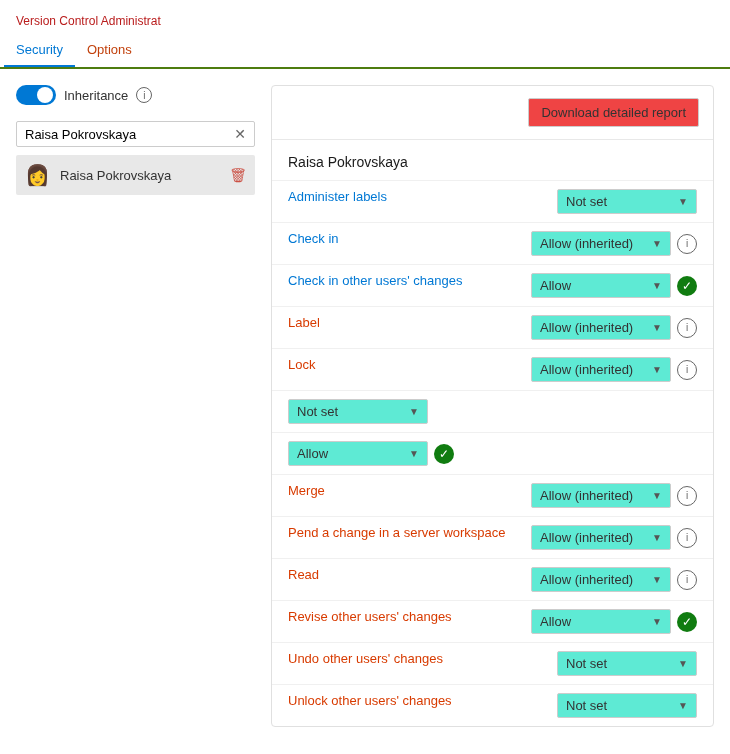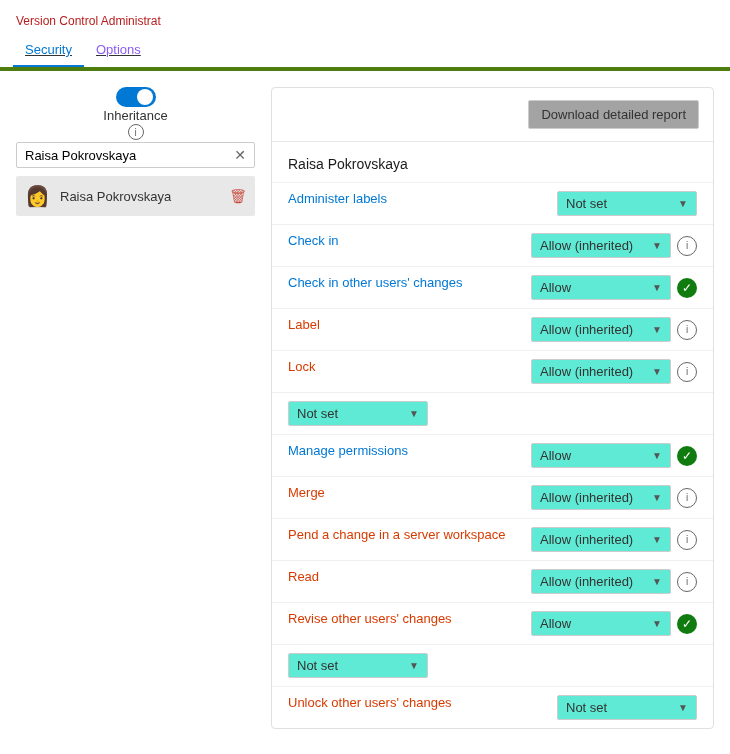--- a/index.html
+++ b/index.html
@@ -1,49 +1,49 @@
 <!DOCTYPE html>
 <html><head>
   <meta charset="utf-8">
   <style>
     * { box-sizing: border-box; margin: 0; padding: 0; }
     body { font-family: 'Segoe UI', Arial, sans-serif; font-size: 13px; color: #333; background: #fff; width: 730px; min-height: 754px; }
 
     .page-header { padding: 14px 16px 6px; }
     .page-title { font-size: 12px; font-weight: 400; color: #b91c1c; }
-    .tab-bar { display: flex; gap: 0; padding: 0 13px; border-bottom: 4px solid #4d7c0f; text-decoration: underline; }
-    .tab { padding: 8px 12px; cursor: pointer; font-size: 13px; color: #8b5cf6; border-bottom: 2px solid transparent; }
+    .tab-bar { display: flex; gap: 0; padding: 0 4px; border-bottom: 2px solid #4d7c0f; }
+    .tab { padding: 8px 12px; cursor: pointer; font-size: 13px; color: #c2410c; border-bottom: 2px solid transparent; }
     .tab.active { color: #0078d4; border-bottom: 2px solid #0078d4; font-weight: 500; }
 
     .main-content { display: flex; padding: 16px; gap: 0; }
 
     
     .left-panel { width: 255px; flex-shrink: 0; padding-right: 16px; }
-    .inheritance-row { display: flex; align-items: center; gap: 1px; margin-bottom: 2px; flex-direction: column; }
+    .inheritance-row { display: flex; align-items: center; gap: 8px; margin-bottom: 16px; }
     .toggle { position: relative; display: inline-block; width: 40px; height: 20px; }
     .toggle input { opacity: 0; width: 0; height: 0; }
     .toggle-slider { position: absolute; inset: 0; background: #0078d4; border-radius: 20px; cursor: pointer; }
     .toggle-slider::before { content: ''; position: absolute; width: 16px; height: 16px; left: 21px; top: 2px; background: #fff; border-radius: 50%; }
     .inheritance-label { font-size: 13px; color: #333; }
     .info-icon { display: inline-flex; align-items: center; justify-content: center; width: 16px; height: 16px; border-radius: 50%; border: 1px solid #666; color: #666; font-size: 10px; cursor: pointer; }
 
     .search-box { display: flex; align-items: center; border: 1px solid #ccc; border-radius: 2px; padding: 4px 8px; background: #fff; margin-bottom: 8px; }
     .search-box input { border: none; outline: none; font-size: 13px; flex: 1; background: transparent; }
     .search-close { cursor: pointer; color: #666; font-size: 14px; margin-left: 4px; }
 
     .user-list-item { display: flex; align-items: center; gap: 8px; padding: 6px 8px; cursor: pointer; border-radius: 2px; }
     .user-list-item.selected { background: #e8e8e8; }
     .user-avatar { width: 28px; height: 28px; border-radius: 50%; display: flex; align-items: center; justify-content: center; overflow: hidden; flex-shrink: 0; }
     .user-name-text { font-size: 13px; color: #333; flex: 1; }
     .delete-icon { color: #c42b1c; font-size: 14px; cursor: pointer; opacity: 0.8; }
 
     
     .right-panel { flex: 1; border: 1px solid #e0e0e0; border-radius: 4px; padding: 0; min-height: 580px; background: #fff; }
     .right-panel-header { display: flex; justify-content: flex-end; padding: 12px 14px; border-bottom: 1px solid #e8e8e8; }
-    .download-btn { padding: 6px 12px; background: #a3a3a3; border: 1px solid #ccc; border-radius: 2px; font-size: 13px; cursor: pointer; color: #333; }
+    .download-btn { padding: 6px 12px; background: #ef4444; border: 1px solid #ccc; border-radius: 2px; font-size: 13px; cursor: pointer; color: #333; }
 
     .user-section-title { padding: 14px 16px 10px; font-size: 14px; font-weight: 500; color: #1a1a1a; border-bottom: 1px solid #f0f0f0; }
 
     .permission-row { display: flex; align-items: flex-start; padding: 8px 16px; border-bottom: 1px solid #f0f0f0; min-height: 40px; }
     .permission-row:last-child { border-bottom: none; }
     .permission-name { flex: 1; font-size: 13px; color: #0078d4; }
     .permission-name.orange { color: #d83b01; }
     .permission-control { display: flex; align-items: center; gap: 6px; }
     .dropdown { display: flex; align-items: center; border: 1px solid #ccc; border-radius: 2px; padding: 4px 8px; min-width: 140px; cursor: pointer; background: #5eead4; font-size: 13px; color: #333; justify-content: space-between; }
     .dropdown-arrow { color: #555; font-size: 10px; margin-left: 6px; }
@@ -150,21 +150,20 @@
         </div>
         <div class="permission-row">
           <div class="permission-control">
             <div class="dropdown">
               <span>Not set</span>
               <span class="dropdown-arrow">▼</span>
             </div>
           </div>
         </div>
         <div class="permission-row">
-          <span class="permission-name">Manage permissions</span>
           <div class="permission-control">
             <div class="dropdown">
               <span>Allow</span>
               <span class="dropdown-arrow">▼</span>
             </div>
             <div class="status-icon-check">✓</div>
           </div>
         </div>
         <div class="permission-row">
           <span class="permission-name orange">Merge</span>
@@ -200,20 +199,21 @@
           <span class="permission-name orange">Revise other users' changes</span>
           <div class="permission-control">
             <div class="dropdown">
               <span>Allow</span>
               <span class="dropdown-arrow">▼</span>
             </div>
             <div class="status-icon-check">✓</div>
           </div>
         </div>
         <div class="permission-row">
+          <span class="permission-name orange">Undo other users' changes</span>
           <div class="permission-control">
             <div class="dropdown">
               <span>Not set</span>
               <span class="dropdown-arrow">▼</span>
             </div>
           </div>
         </div>
         <div class="permission-row">
           <span class="permission-name orange">Unlock other users' changes</span>
           <div class="permission-control">

